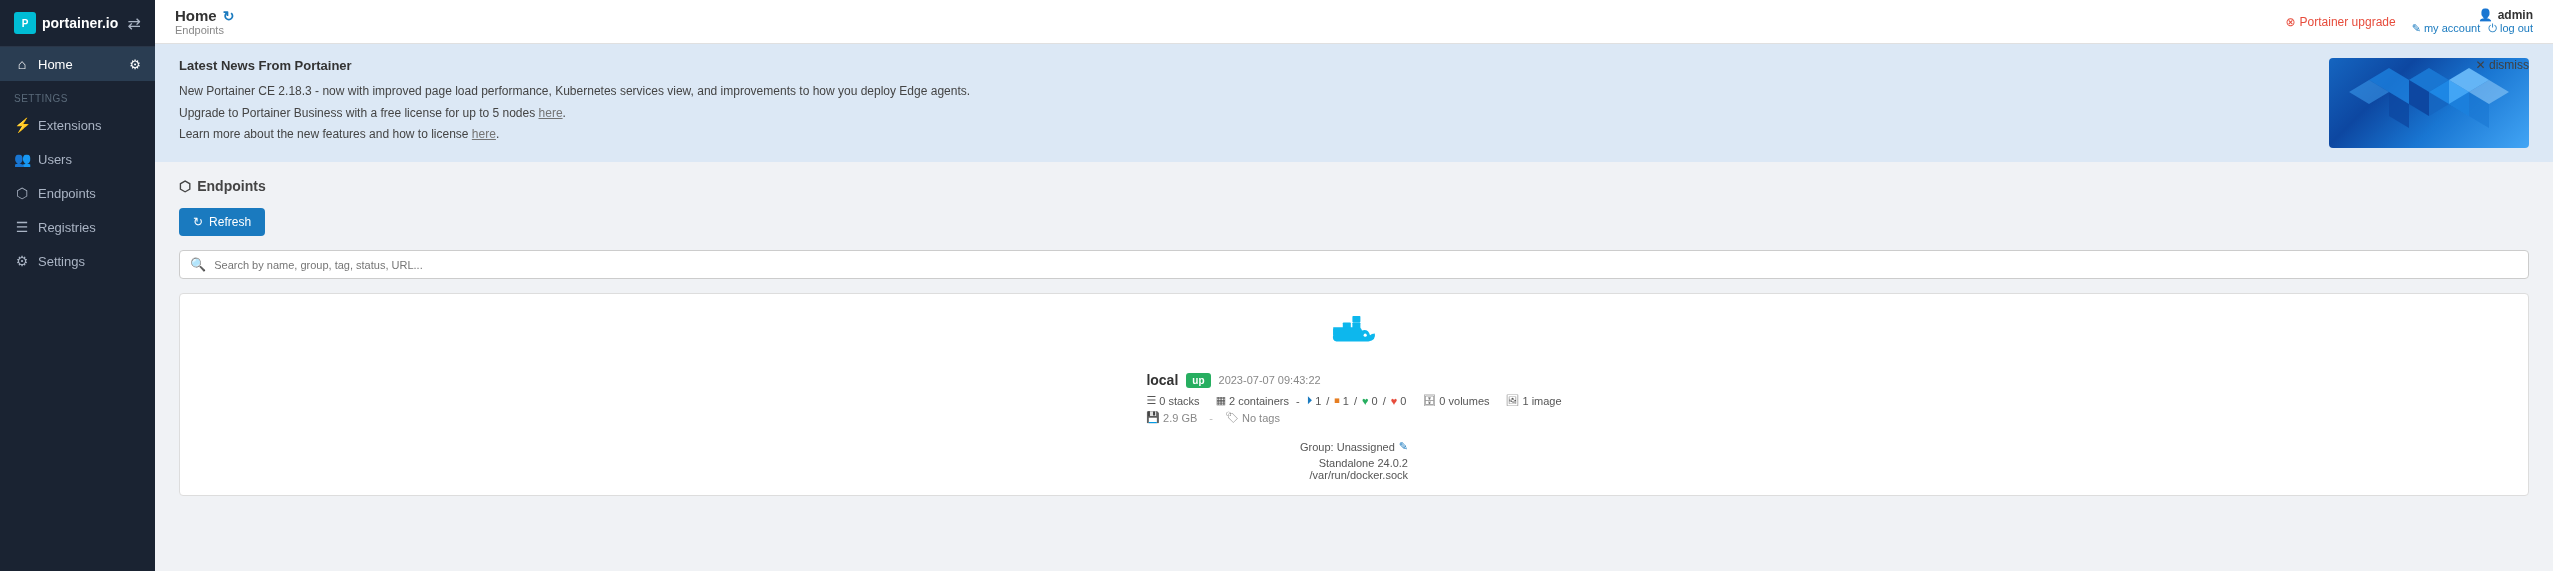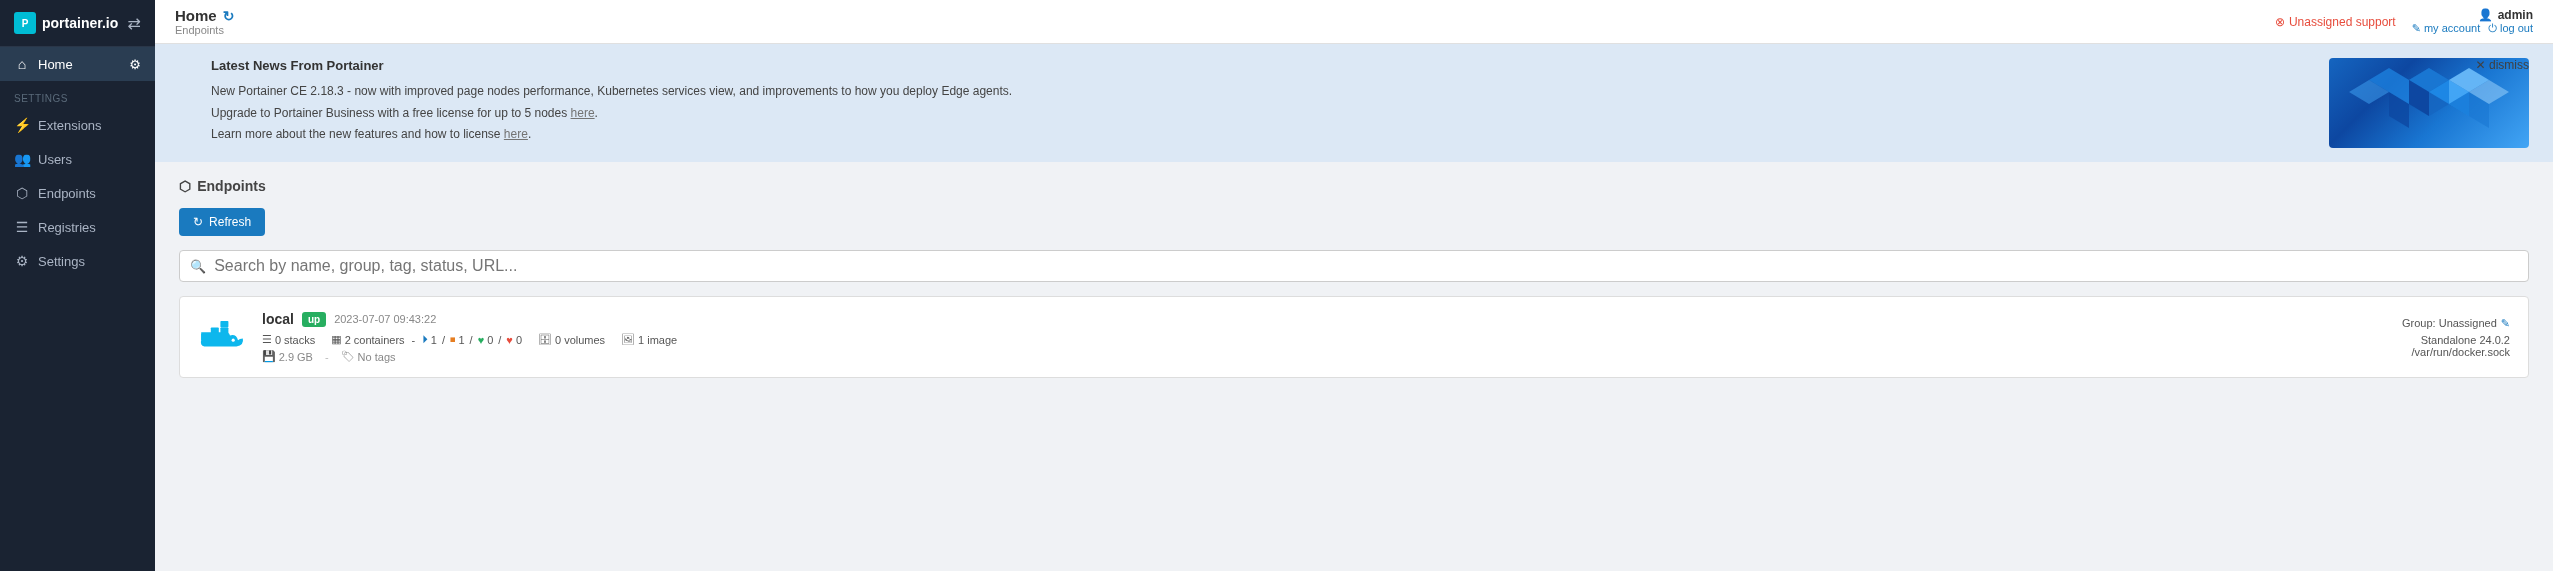--- a/index.html
+++ b/index.html
@@ -134,21 +134,20 @@
       background: #dce8f5;
       margin: 0;
       padding: 14px 24px;
       position: relative;
       display: flex;
       gap: 12px;
       align-items: flex-start;
     }
     .news-text-area {
       flex: 1;
-      margin-left: 32px;
     }
     .news-title {
       font-size: 13px;
       font-weight: 600;
       color: #333;
       margin-bottom: 8px;
     }
     .news-body {
       font-size: 12px;
       color: #444;
@@ -214,35 +213,36 @@
       border-radius: 4px;
       padding: 6px 10px;
       background: #fff;
       margin-bottom: 14px;
       gap: 8px;
     }
     .search-bar input {
       border: none;
       outline: none;
       flex: 1;
-      font-size: 16px;
+      font-size: 11px;
       color: #15803d;
       background: transparent;
     }
 
     
     .endpoint-card {
       background: #fff;
       border: 1px solid #ddd;
       border-radius: 4px;
       padding: 14px 18px;
       display: flex;
       align-items: center;
       gap: 16px;
       position: relative;
+      flex-direction: column;
     }
     .endpoint-logo {
       width: 48px;
       height: 48px;
     }
     .endpoint-info {
       flex: 1;
     }
     .endpoint-title-row {
       display: flex;
@@ -362,21 +362,21 @@
     <div class="header-left">
       <div class="header-title">
         <span>Home</span>
         <span style="color:#1a7abf; cursor:pointer; font-size:14px;">↻</span>
       </div>
       <div class="header-subtitle">Endpoints</div>
     </div>
     <div class="header-right">
       <a href="#" class="support-link">
         <span style="color:#e74c3c;">⊗</span>
-        <span>Unassigned support</span>
+        <span>Portainer upgrade</span>
       </a>
       <div class="user-menu">
         <div class="user-name">
           <span>👤</span>
           <span>admin</span>
         </div>
         <div class="user-links">
           <a href="#" class="user-link">
             <span>✎</span>
             <span>my account</span>
@@ -389,21 +389,21 @@
       </div>
     </div>
   </div>
 
   <div id="content">
 
     <div id="news-banner">
       <div class="news-text-area">
         <div class="news-title">Latest News From Portainer</div>
         <div class="news-body">
-          <div>New Portainer CE 2.18.3 - now with improved page nodes performance, Kubernetes services view, and improvements to how you deploy Edge agents.</div>
+          <div>New Portainer CE 2.18.3 - now with improved page load performance, Kubernetes services view, and improvements to how you deploy Edge agents.</div>
           <div>
             <span>Upgrade to Portainer Business with a free license for up to 5 nodes </span><a href="#" class="news-link">here</a>.
           </div>
           <div>
             <span>Learn more about the new features and how to license </span><a href="#" class="news-link">here</a>.
           </div>
         </div>
       </div>
       <div class="news-image-area">
         <svg class="cube-decoration" viewBox="0 0 200 90" xmlns="http://www.w3.org/2000/svg">

